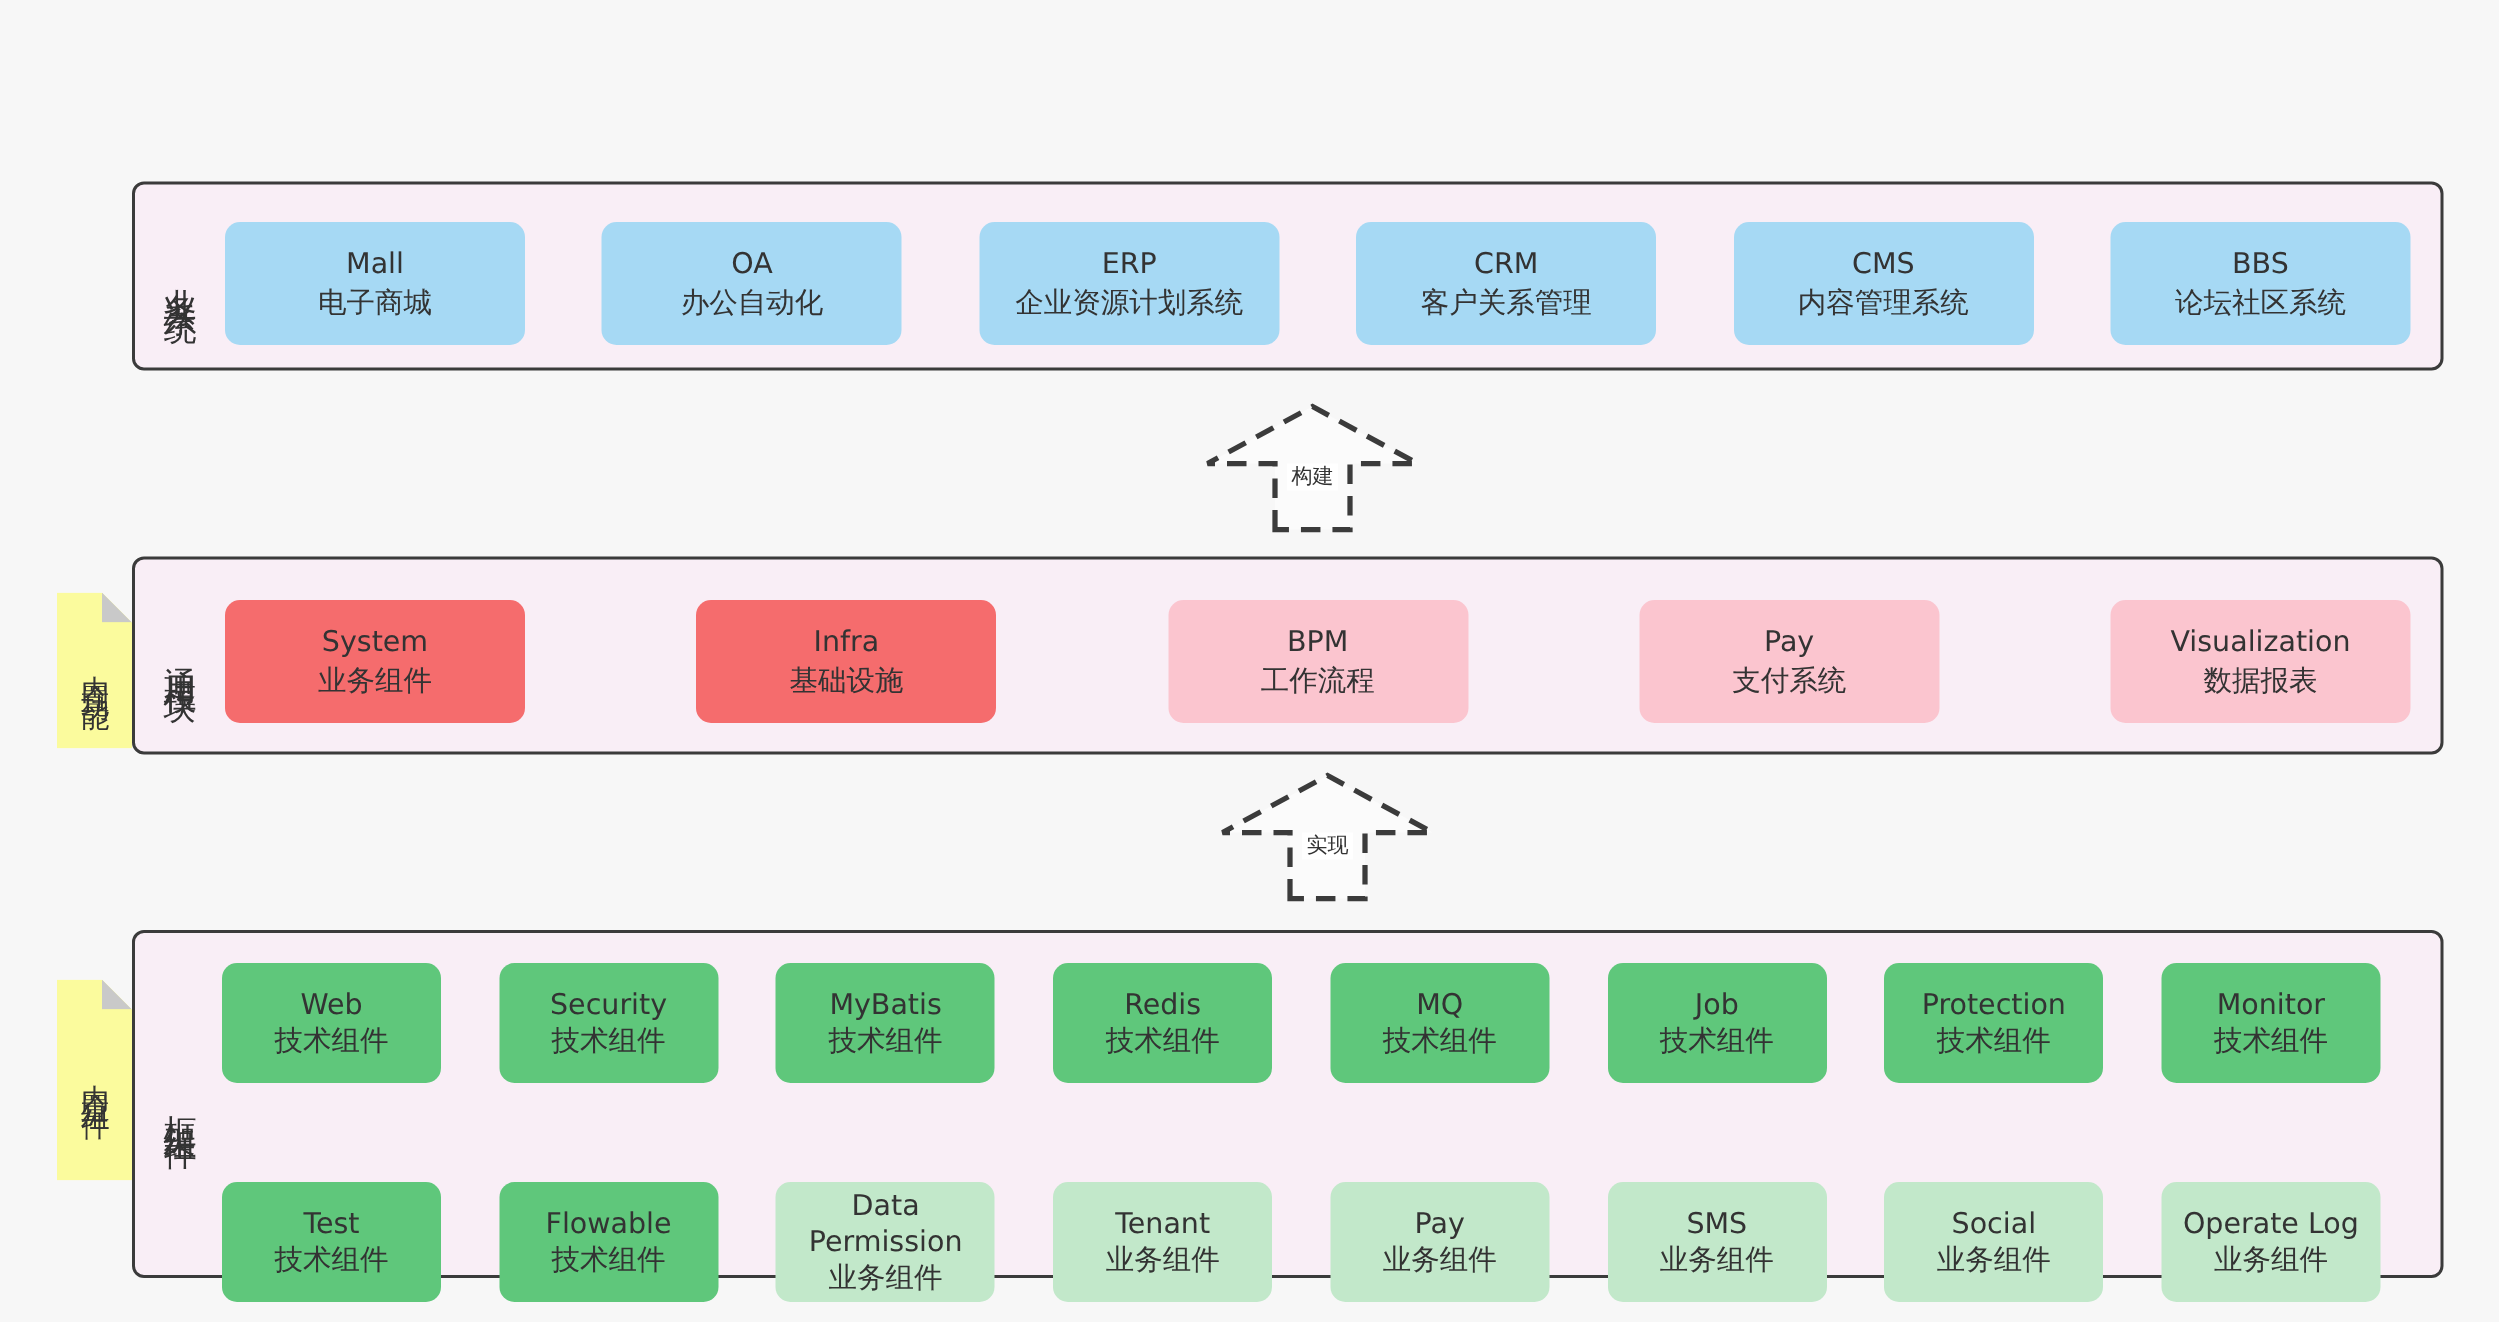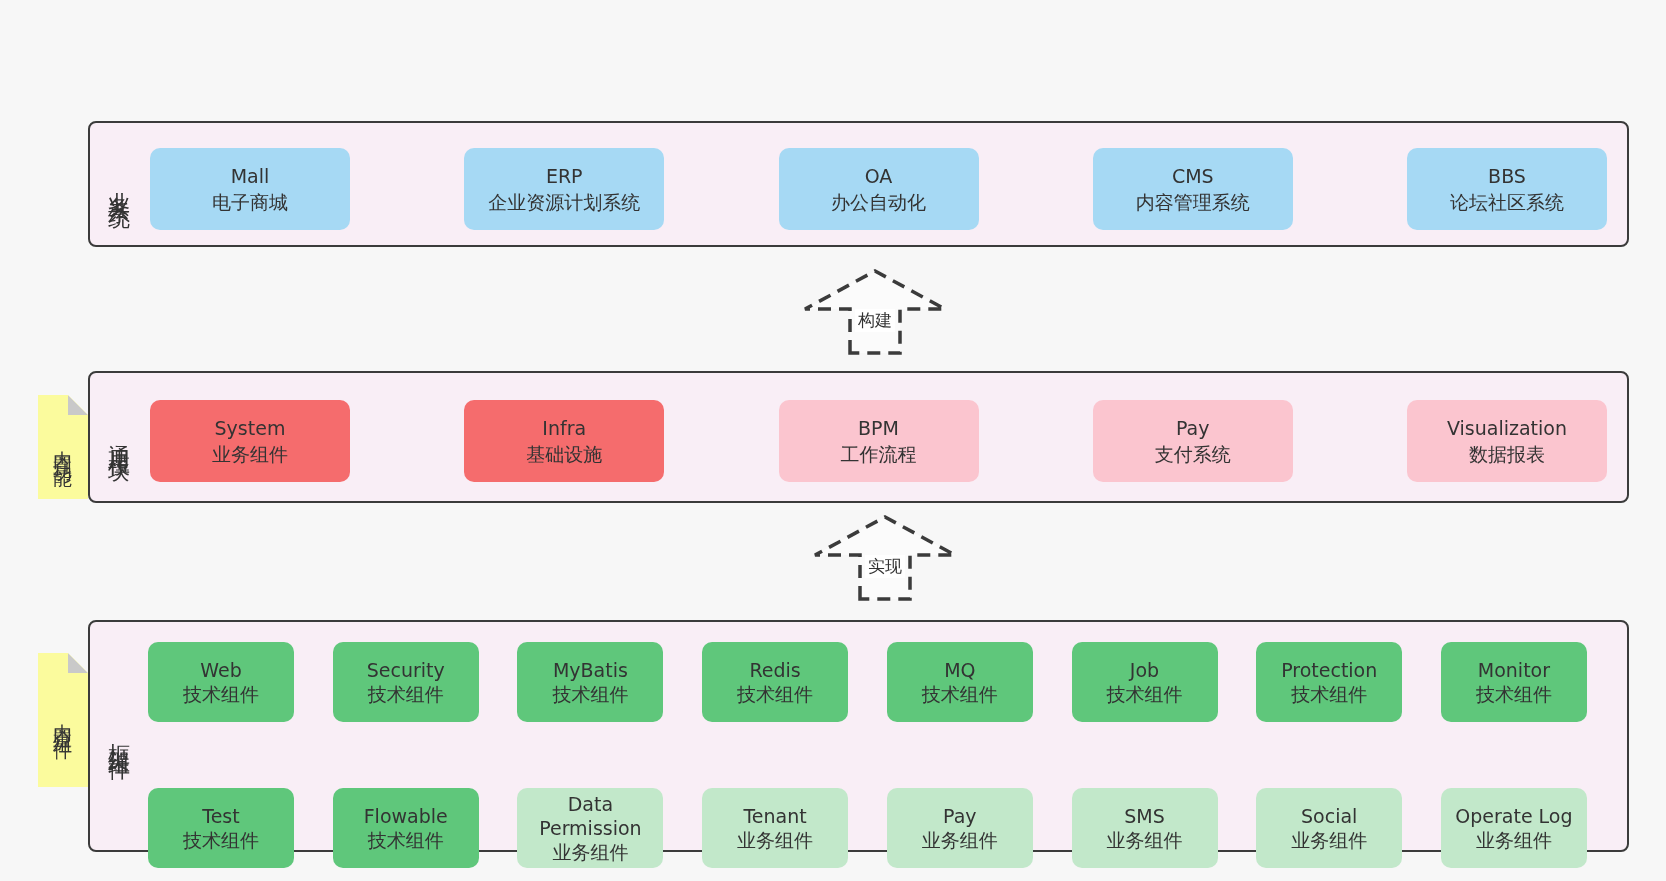--- a/index.html
+++ b/index.html
@@ -40,21 +40,21 @@
   .blue{background:var(--blue);}
   .red{background:var(--red);}
   .pink{background:var(--pink);}
   .green{background:var(--green);}
   .lightgreen{background:var(--lightgreen);}
 
   .arrow{position:absolute;width:146px;height:88px;}
   .arrow svg{display:block;width:100%;height:100%;}
   .arrow-label{
     position:absolute;left:50%;top:41px;transform:translateX(-50%);
-    background:#ffffff;padding:0 3px;font-size:17px;white-space:nowrap;
+    background:#ffffff;padding:0 3px;font-size:14px;white-space:nowrap;
     color:var(--text);
   }
 
   .sticky{
     position:absolute;left:38px;width:50px;background:var(--yellow);
     clip-path:polygon(0 0,calc(100% - 20px) 0,100% 20px,100% 100%,0 100%);
     display:flex;align-items:center;justify-content:center;
   }
   .sticky .fold{
     position:absolute;top:0;right:0;width:20px;height:20px;
@@ -86,26 +86,30 @@
 <div class="page">
 
   <section class="panel" id="panel-business">
     <div class="v-label">业务系统</div>
     <div class="row row-6" id="row-business">
       <div class="box blue">
         <div class="t">Mall</div>
         <div class="s">电子商城</div>
       </div>
       <div class="box blue">
+        <div class="t">OA</div>
+        <div class="s">办公自动化</div>
+      </div>
+      <div class="box blue">
         <div class="t">ERP</div>
         <div class="s">企业资源计划系统</div>
       </div>
       <div class="box blue">
-        <div class="t">OA</div>
-        <div class="s">办公自动化</div>
+        <div class="t">CRM</div>
+        <div class="s">客户关系管理</div>
       </div>
       <div class="box blue">
         <div class="t">CMS</div>
         <div class="s">内容管理系统</div>
       </div>
       <div class="box blue">
         <div class="t">BBS</div>
         <div class="s">论坛社区系统</div>
       </div>
     </div>

